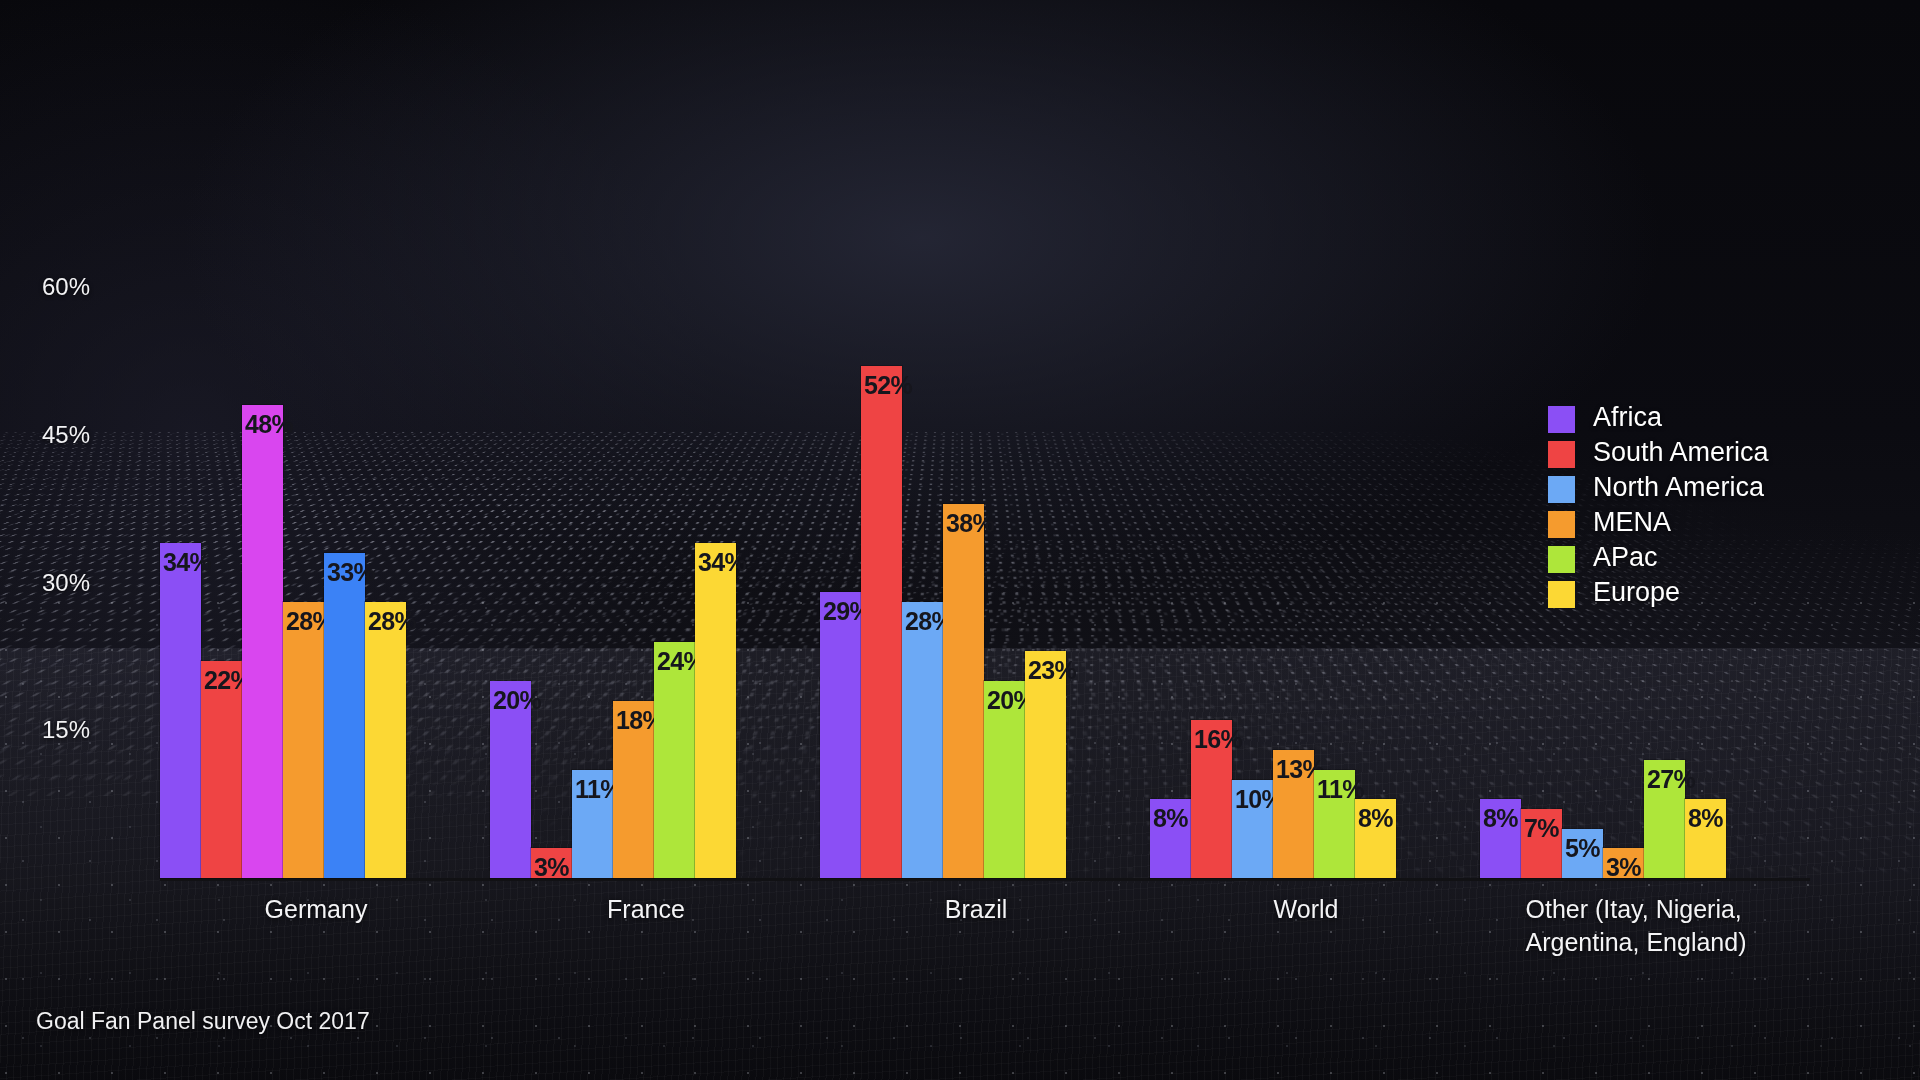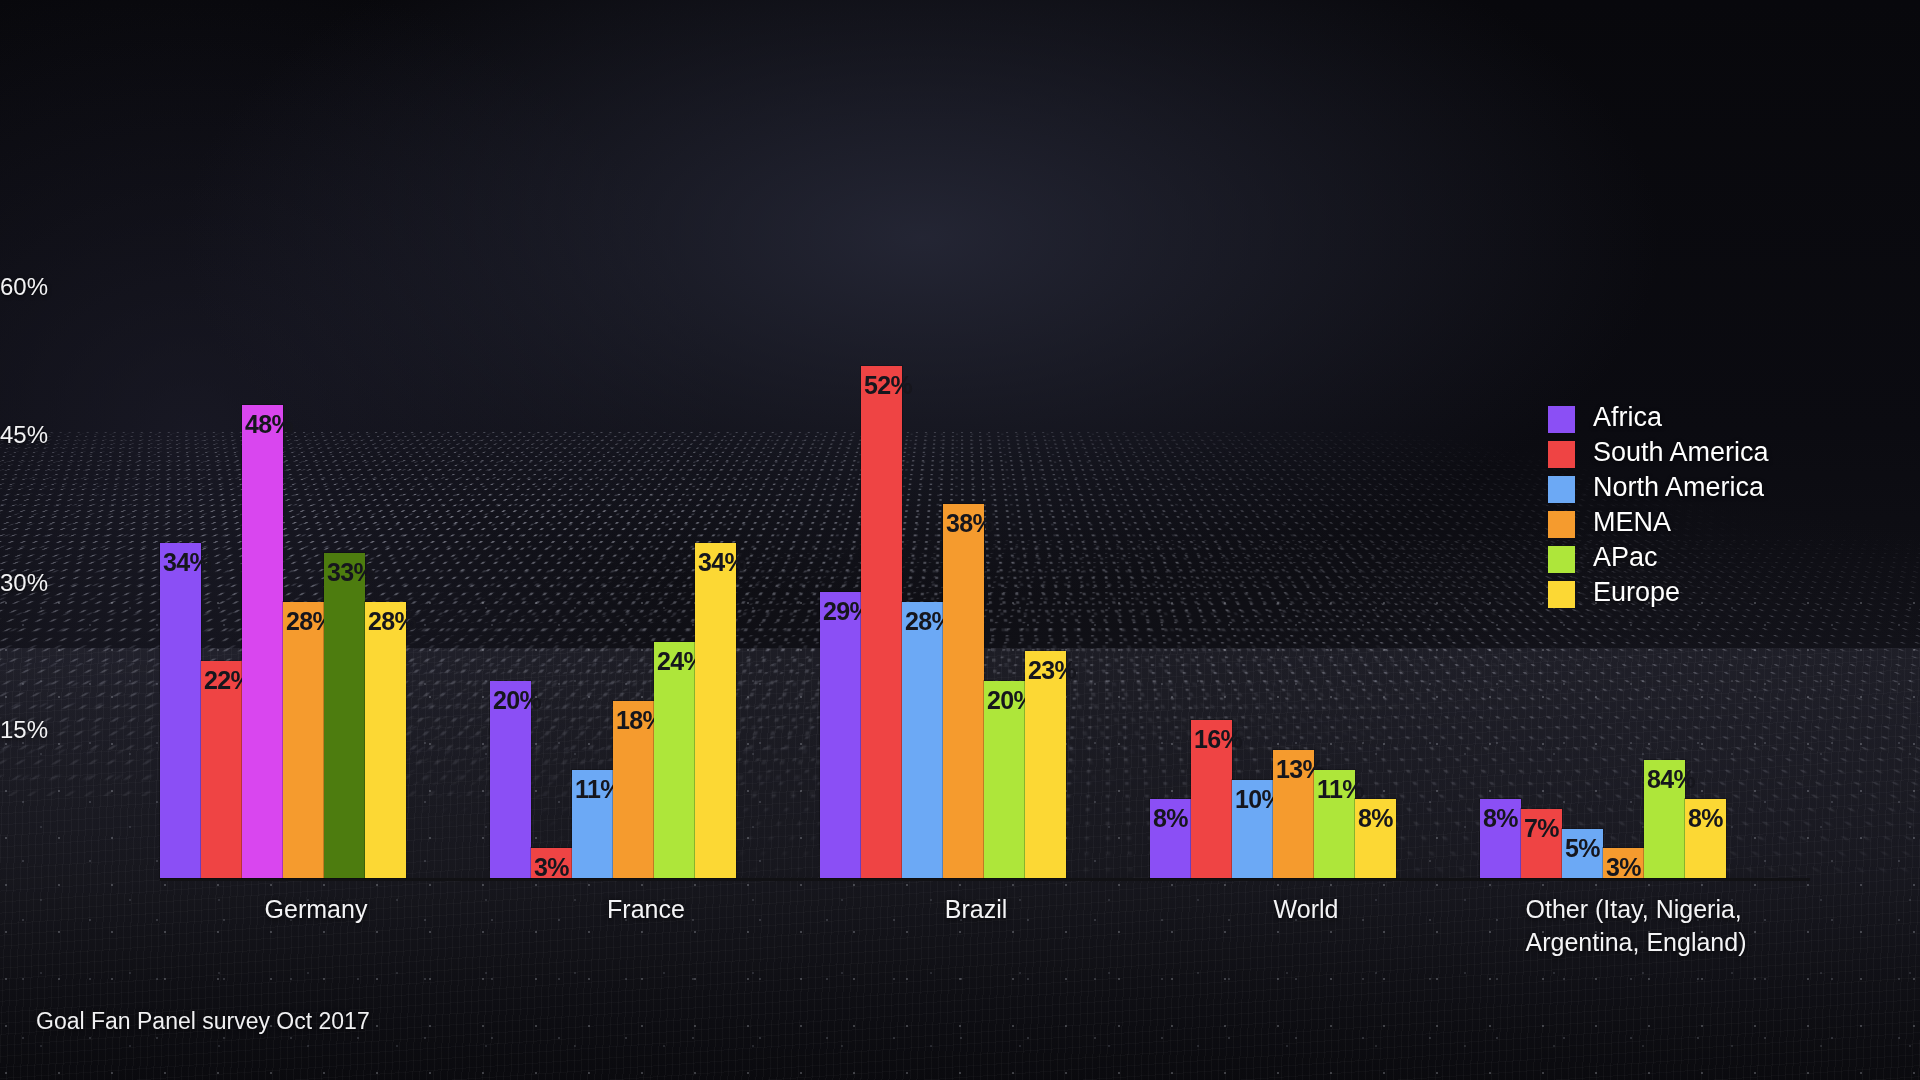--- a/index.html
+++ b/index.html
@@ -66,21 +66,21 @@
     position:absolute; left:200px; top:82px; width:1520px;
     text-align:center; color:#ffffff; font-weight:bold;
     font-size:45px; line-height:1.16; letter-spacing:-.4px;
     text-shadow:0 2px 8px rgba(0,0,0,.65);
   }
 
   
   #plot{ position:absolute; left:0; top:0; width:1920px; height:1080px; }
 
   .ytick{
-    position:absolute; right:0; width:120px; text-align:left;
+    position:absolute; right:0; width:120px; text-align:center;
     color:#f2f2f4; font-size:24px; transform:translateY(-50%);
     text-shadow:0 1px 4px rgba(0,0,0,.8);
   }
 
   #baseline{
     position:absolute; left:160px; width:1650px; top:878px; height:3px;
     background:#111114;
   }
 
   #groups{
@@ -146,21 +146,21 @@
             </div>
             <div class="bar" title="Germany — South America: 22%" style="height: 216.7px; background: rgb(239, 68, 68); width: 41px;">
               <span class="vlabel">22%</span>
             </div>
             <div class="bar" title="Germany — North America: 48%" style="height: 472.8px; background: #d946ef; width: 41px;">
               <span class="vlabel">48%</span>
             </div>
             <div class="bar" title="Germany — MENA: 28%" style="height: 275.8px; background: rgb(245, 155, 46); width: 41px;">
               <span class="vlabel">28%</span>
             </div>
-            <div class="bar" title="Germany — APac: 33%" style="height: 325.05px; background: #4d7c0f; width: 41px;">
+            <div class="bar" title="Germany — APac: 33%" style="height: 325.05px; background: #3b82f6; width: 41px;">
               <span class="vlabel">33%</span>
             </div>
             <div class="bar" title="Germany — Europe: 28%" style="height: 275.8px; background: rgb(252, 216, 52); width: 41px;">
               <span class="vlabel">28%</span>
             </div>
           </div>
           <div class="glabel">Germany</div>
         </div>
         <div class="group" style="left: 330px; width: 246px;">
           <div class="bars">
@@ -239,21 +239,21 @@
             <div class="bar" title="Other (Itay, Nigeria, Argentina, England) — South America: 7%" style="height: 68.95px; background: rgb(239, 68, 68); width: 41px;">
               <span class="vlabel">7%</span>
             </div>
             <div class="bar" title="Other (Itay, Nigeria, Argentina, England) — North America: 5%" style="height: 49.25px; background: rgb(108, 169, 245); width: 41px;">
               <span class="vlabel">5%</span>
             </div>
             <div class="bar" title="Other (Itay, Nigeria, Argentina, England) — MENA: 3%" style="height: 29.55px; background: rgb(245, 155, 46); width: 41px;">
               <span class="vlabel">3%</span>
             </div>
             <div class="bar" title="Other (Itay, Nigeria, Argentina, England) — APac: 12%" style="height: 118.2px; background: rgb(174, 230, 58); width: 41px;">
-              <span class="vlabel">84%</span>
+              <span class="vlabel">27%</span>
             </div>
             <div class="bar" title="Other (Itay, Nigeria, Argentina, England) — Europe: 8%" style="height: 78.8px; background: rgb(252, 216, 52); width: 41px;">
               <span class="vlabel">8%</span>
             </div>
           </div>
           <div class="glabel">Other (Itay, Nigeria,<br>Argentina, England)</div>
         </div>
       </div>
   </div>
 

